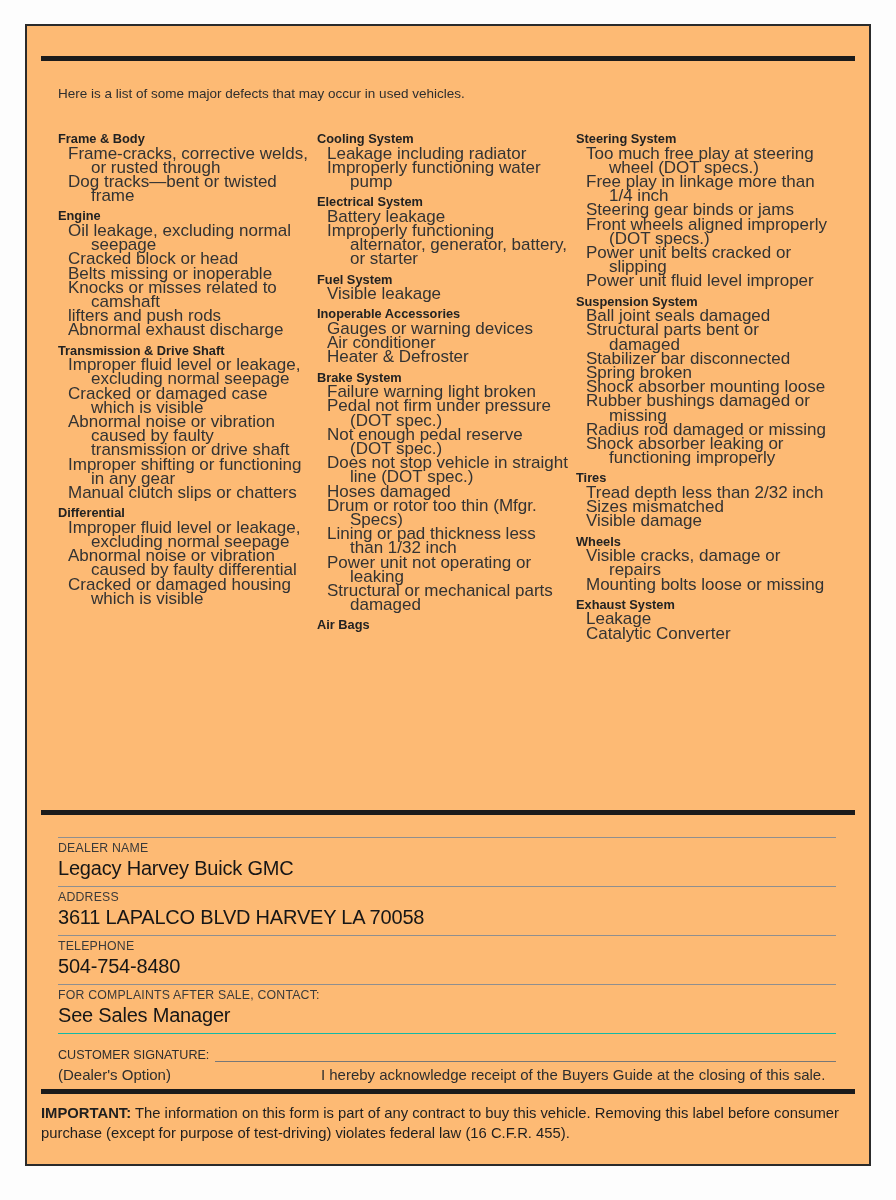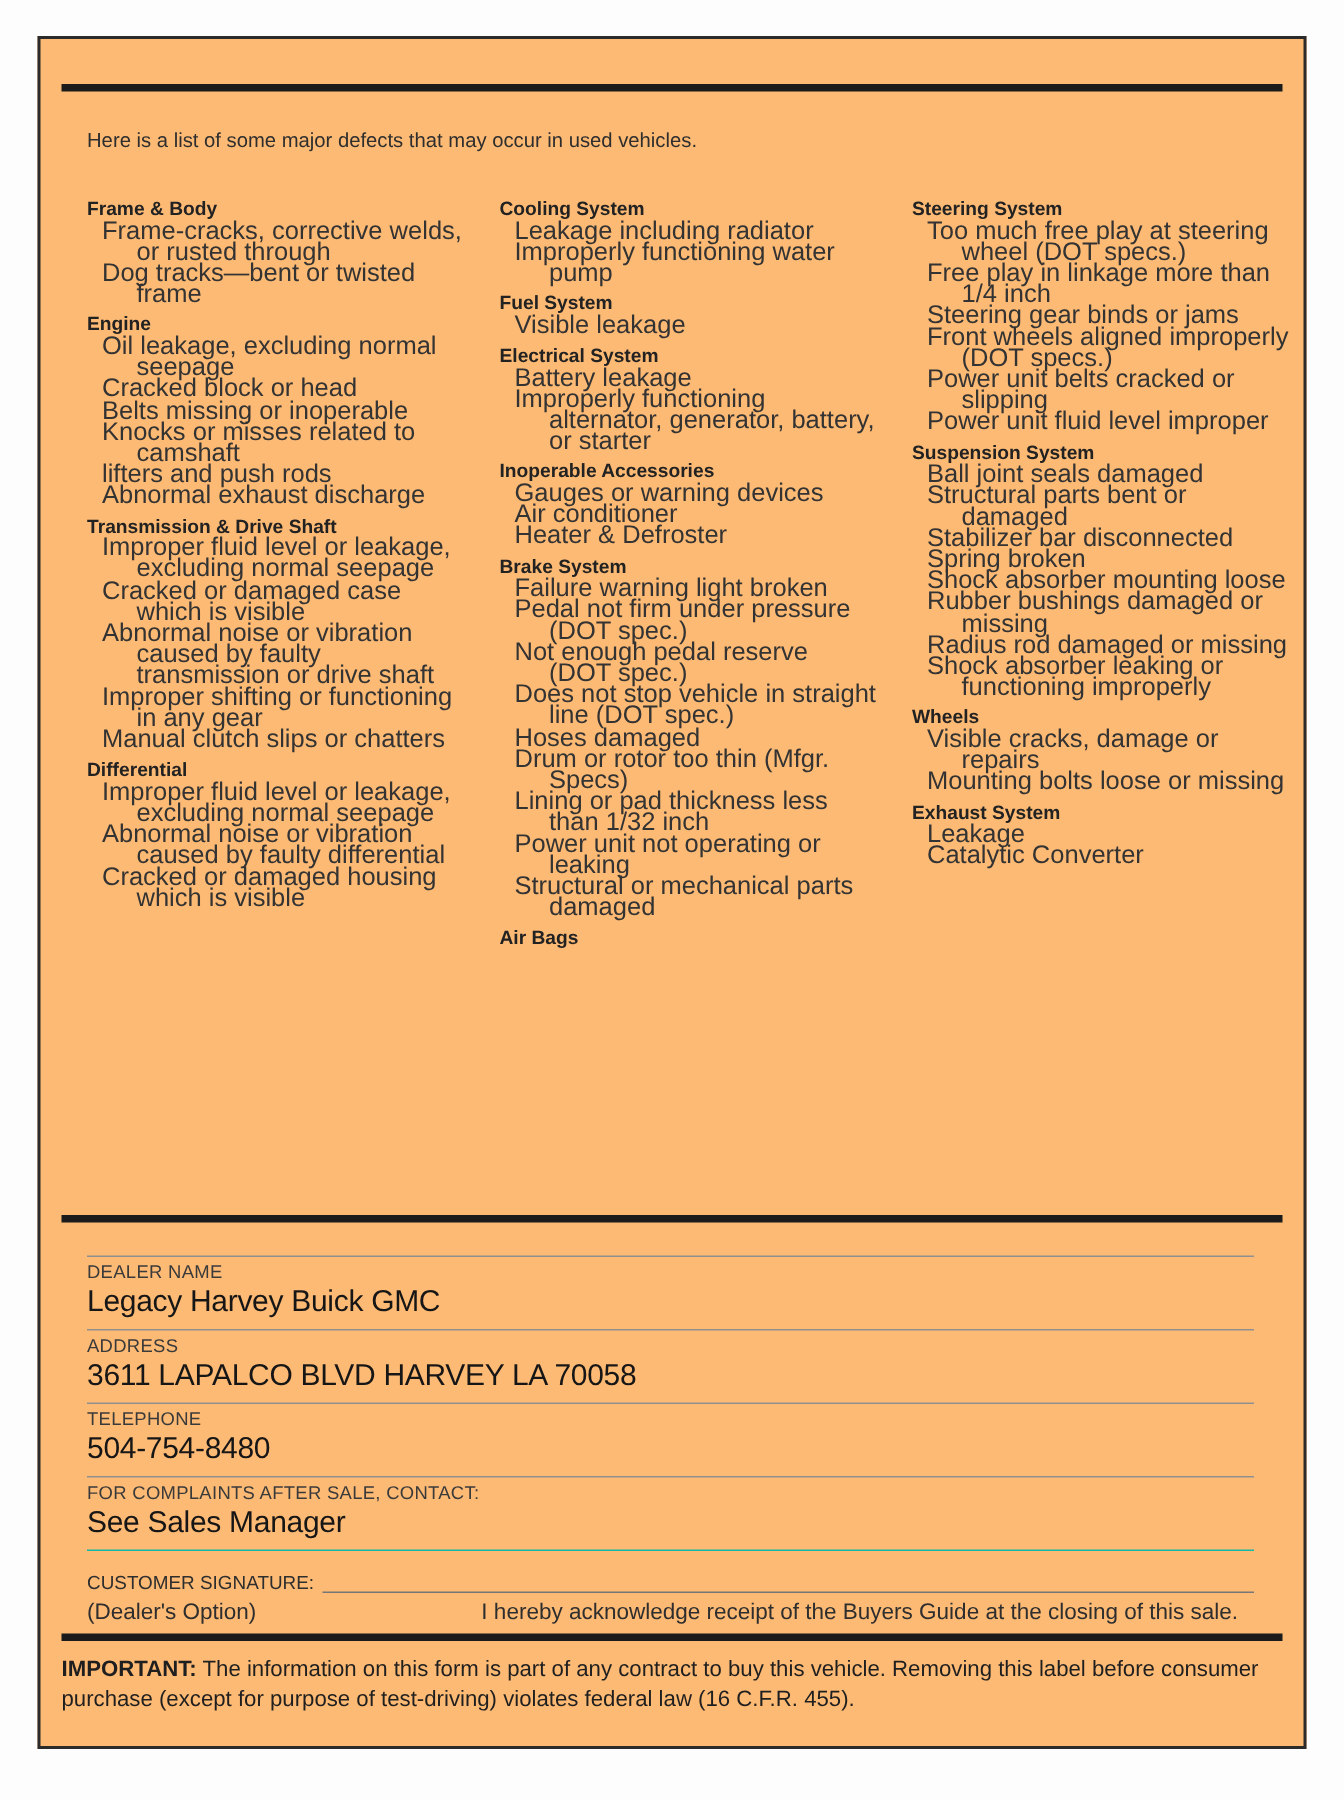--- a/index.html
+++ b/index.html
@@ -30,21 +30,21 @@
     position: absolute;
     top: 60px; left: 31px;
     font-size: 13.5px;
     color: #2e2e2e;
   }
 
   .columns {
     position: absolute;
     top: 101px; left: 31px;
     display: flex;
-    gap: 24px;
+    gap: 8px;
   }
   .column { width: 251px; }
   .section { margin-bottom: 6px; }
   .sec-heading {
     font-weight: bold;
     font-size: 12.8px;
     line-height: 14.6px;
     color: #222;
     margin-top: 5px;
   }
@@ -150,27 +150,27 @@
           <div class="item">Cracked or damaged housing which is visible</div>
         </div>
       </div>
     <div class="column">
         <div class="section">
           <div class="sec-heading">Cooling System</div>
           <div class="item">Leakage including radiator</div>
           <div class="item">Improperly functioning water pump</div>
         </div>
         <div class="section">
-          <div class="sec-heading">Fuel System</div>
-          <div class="item">Visible leakage</div>
-        </div>
-        <div class="section">
           <div class="sec-heading">Electrical System</div>
           <div class="item">Battery leakage</div>
           <div class="item">Improperly functioning alternator, generator, battery, or starter</div>
+        </div>
+        <div class="section">
+          <div class="sec-heading">Fuel System</div>
+          <div class="item">Visible leakage</div>
         </div>
         <div class="section">
           <div class="sec-heading">Inoperable Accessories</div>
           <div class="item">Gauges or warning devices</div>
           <div class="item">Air conditioner</div>
           <div class="item">Heater &amp; Defroster</div>
         </div>
         <div class="section">
           <div class="sec-heading">Brake System</div>
           <div class="item">Failure warning light broken</div>
@@ -202,20 +202,26 @@
           <div class="item">Ball joint seals damaged</div>
           <div class="item">Structural parts bent or damaged</div>
           <div class="item">Stabilizer bar disconnected</div>
           <div class="item">Spring broken</div>
           <div class="item">Shock absorber mounting loose</div>
           <div class="item">Rubber bushings damaged or missing</div>
           <div class="item">Radius rod damaged or missing</div>
           <div class="item">Shock absorber leaking or functioning improperly</div>
         </div>
         <div class="section">
+          <div class="sec-heading">Tires</div>
+          <div class="item">Tread depth less than 2/32 inch</div>
+          <div class="item">Sizes mismatched</div>
+          <div class="item">Visible damage</div>
+        </div>
+        <div class="section">
           <div class="sec-heading">Wheels</div>
           <div class="item">Visible cracks, damage or repairs</div>
           <div class="item">Mounting bolts loose or missing</div>
         </div>
         <div class="section">
           <div class="sec-heading">Exhaust System</div>
           <div class="item">Leakage</div>
           <div class="item">Catalytic Converter</div>
         </div>
       </div>

